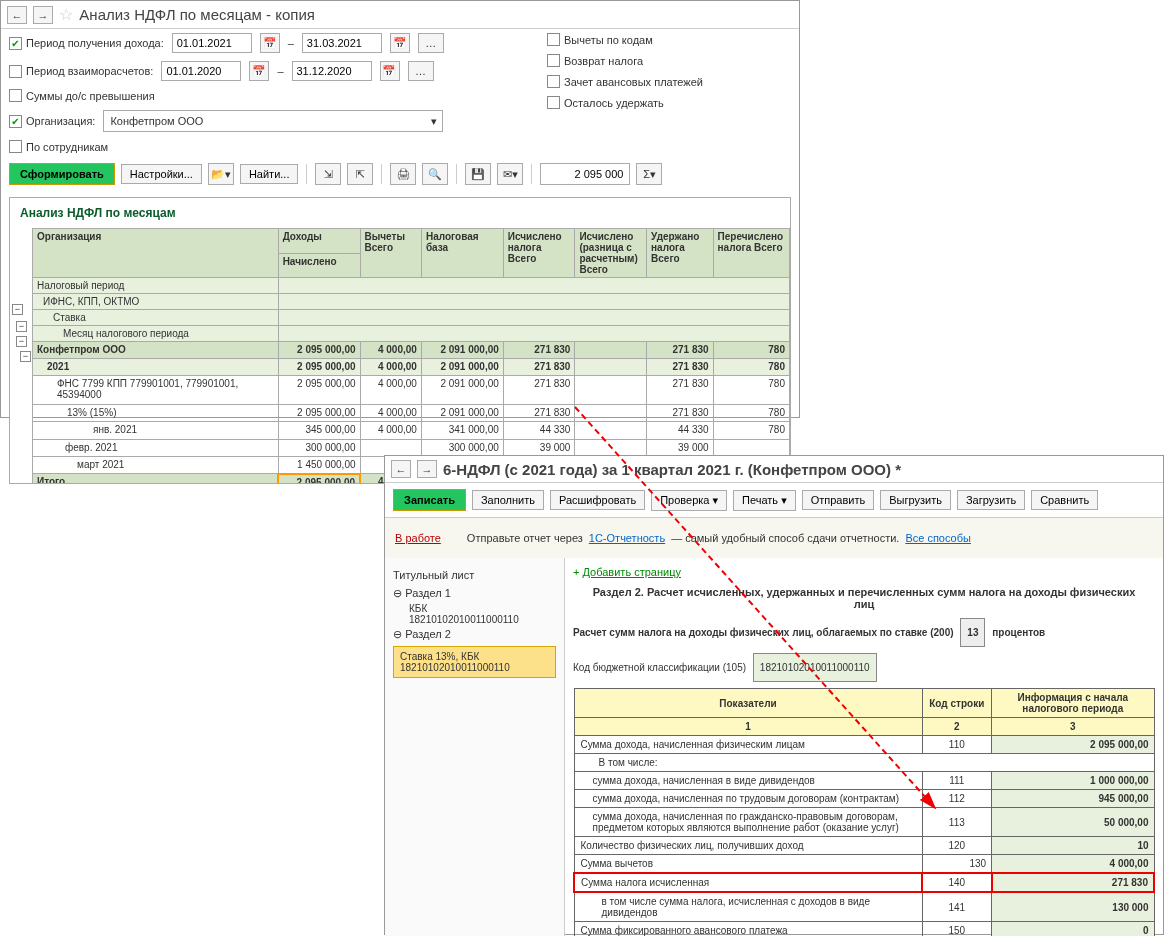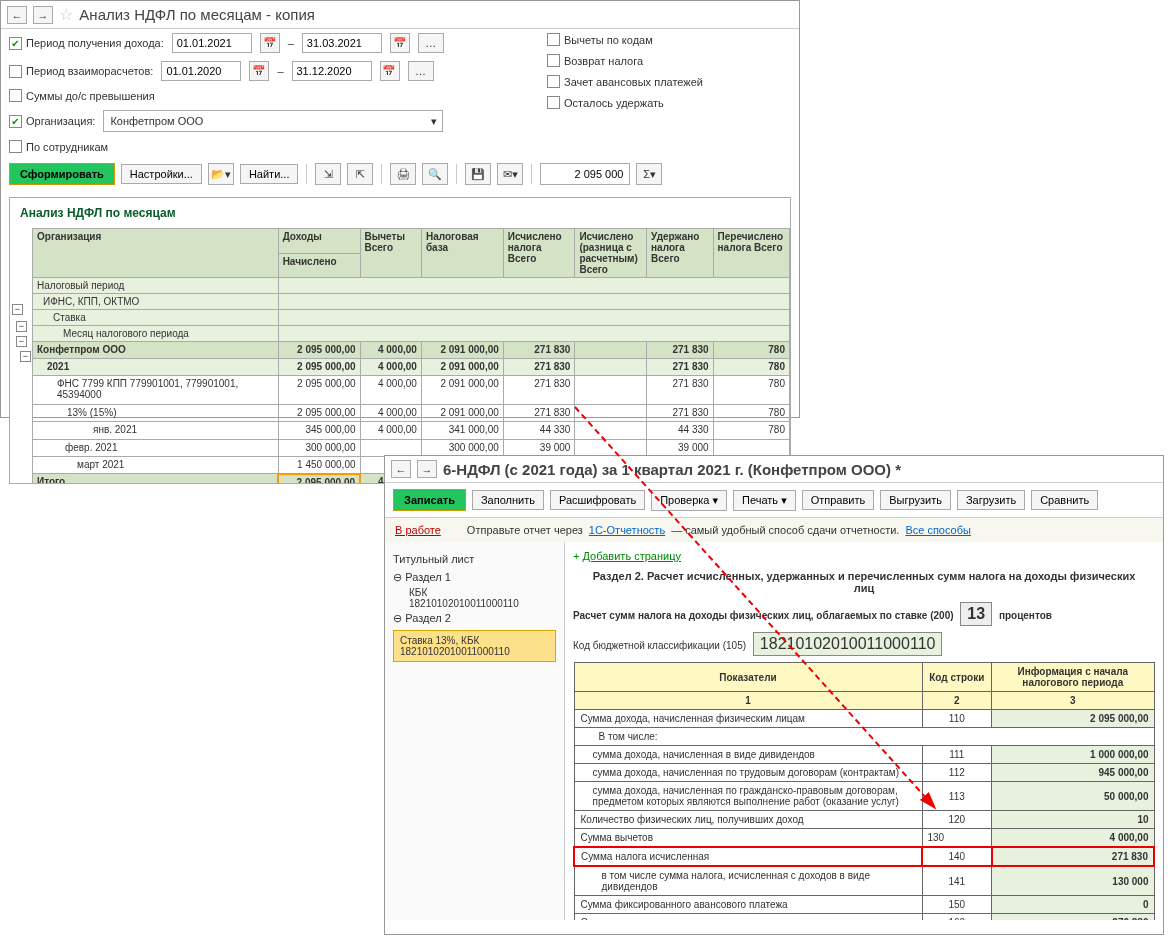--- a/index.html
+++ b/index.html
@@ -32,30 +32,30 @@
 .ghdr{background:#e8f0de}
 .num{text-align:right;white-space:nowrap}
 .rowtotal{background:#d4e2c5;font-weight:700}
 .rowsub{background:#e8f0de;font-weight:700}
 .treebtn{width:11px;height:11px;border:1px solid #888;display:inline-block;text-align:center;line-height:9px;font-size:9px;background:#fff}
 .hl-y{border:2px solid #f90!important}
 .underline-r{border-bottom:2px solid #e00}
 .p2-toolbar{display:flex;align-items:center;gap:6px;padding:6px 8px;border-bottom:1px solid #ccc;flex-wrap:wrap}
 .btn-red{color:#b00;text-decoration:underline;cursor:pointer}
 .linkblue{color:#06c;text-decoration:underline;cursor:pointer}
-.banner{padding:6px 10px;display:flex;align-items:center;gap:6px;background:#f7f7f0}
+.banner{padding:14px 10px;display:flex;align-items:center;gap:6px;background:#f7f7f0}
 .p2body{display:flex;height:calc(100% - 100px)}
 .navpane{width:180px;border-right:1px solid #ccc;padding:8px;background:#fafafa}
 .navitem{padding:3px 0;cursor:pointer}
 .navbox{background:#fde08a;border:1px solid #d4a800;padding:4px 6px;font-size:10px;margin-top:2px}
 .formpane{flex:1;padding:8px;overflow:auto}
 .addpage{color:#080;text-decoration:underline;cursor:pointer}
 .sectitle{font-weight:700;text-align:center;margin:8px 16px;font-size:11px}
 .boldtext{font-weight:700}
-.codebox{display:inline-block;border:1px solid #888;background:#eee;padding:2px 6px;font-size:16px;margin:0 4px}
+.codebox{display:inline-block;border:1px solid #888;background:#eee;padding:8px 6px;font-size:10px;margin:0 4px}
 table.form{border-collapse:collapse;width:100%;margin-top:6px}
 table.form td,table.form th{border:1px solid #666;padding:3px 5px;font-size:10px}
 table.form th{background:#fef9c3;font-weight:700;text-align:center}
 .small{font-size:10px}
 .sep{width:1px;height:20px;background:#ccc;margin:0 2px}
 svg.arrow{position:absolute;pointer-events:none}
 </style>
 </head>
 <body>
 
@@ -379,21 +379,21 @@
               <td style="text-align:center;">113</td>
               <td class="num" style="background:#e8f0de;font-weight:700">50 000,00</td>
             </tr>
             <tr>
               <td style="padding-left:6px">Количество физических лиц, получивших доход</td>
               <td style="text-align:center;">120</td>
               <td class="num" style="background:#e8f0de;font-weight:700">10</td>
             </tr>
             <tr>
               <td style="padding-left:6px">Сумма вычетов</td>
-              <td style="text-align:left;border-radius:7px;">130</td>
+              <td style="text-align:right;border-radius:7px;">130</td>
               <td class="num" style="background:#e8f0de;font-weight:700">4 000,00</td>
             </tr>
             <tr>
               <td style="border:2px solid #e00;padding-left:6px">Сумма налога исчисленная</td>
               <td style="text-align:center;border:2px solid #e00;">140</td>
               <td class="num" style="background:#e8f0de;border:2px solid #e00;font-weight:700">271 830</td>
             </tr>
             <tr>
               <td style="padding-left:27px">в том числе сумма налога, исчисленная с доходов в виде дивидендов</td>
               <td style="text-align:center;">141</td>

